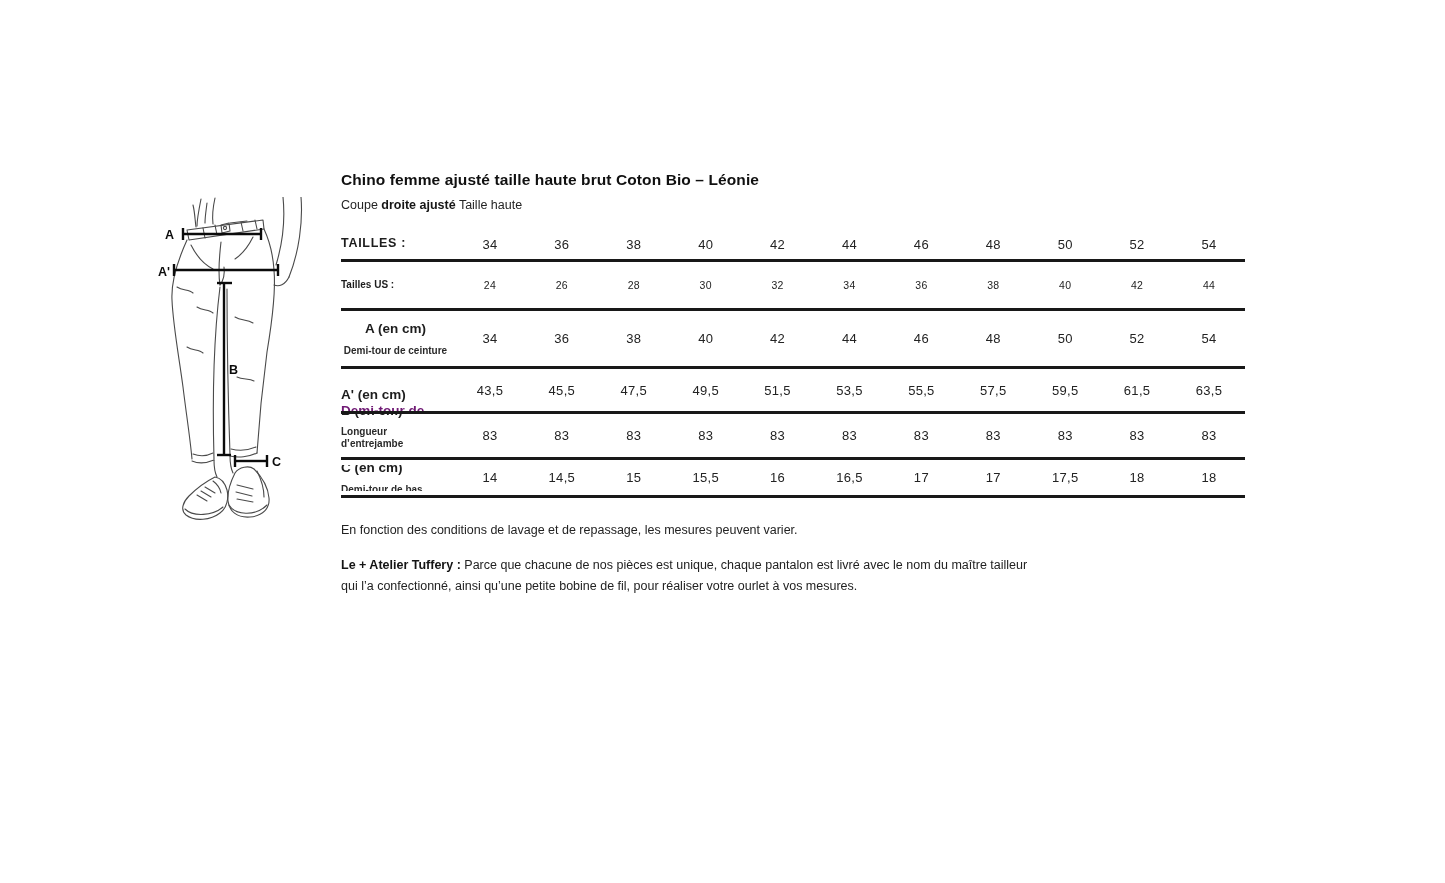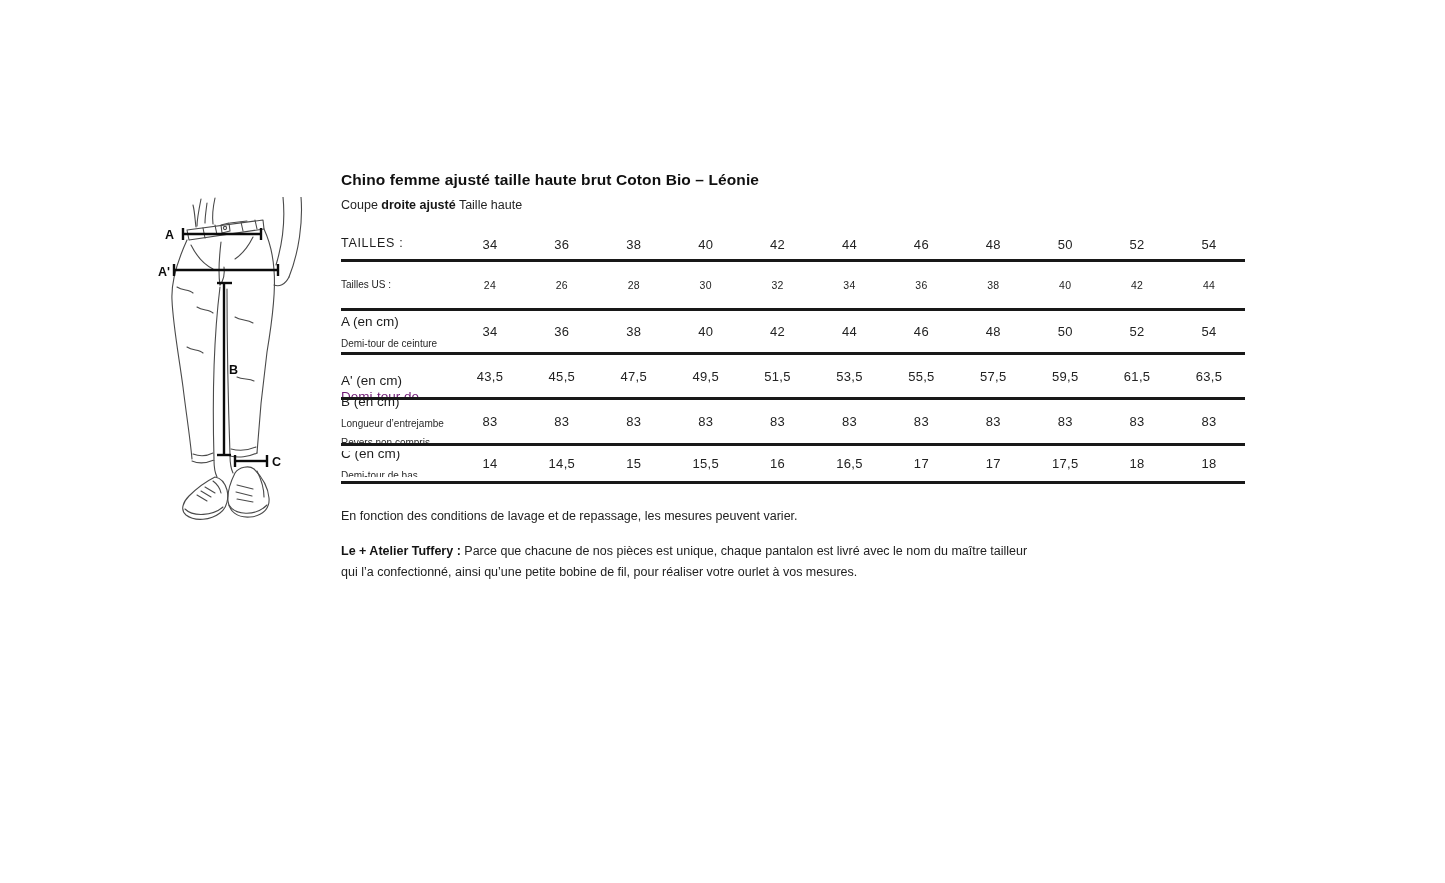--- a/index.html
+++ b/index.html
@@ -40,21 +40,21 @@
   .subtitle strong { font-weight: 700; color: #161616; }
 
   
   table.size-table {
     margin-top: 16px;
     width: 904px;
     border-collapse: collapse;
     table-layout: fixed;
   }
   table.size-table tr { border-bottom: 3px solid #181818; }
-  table.size-table th { padding: 0; text-align: left; font-weight: 400; vertical-align: middle; }
+  table.size-table th { padding: 0; text-align: left; font-weight: 700; vertical-align: middle; }
   table.size-table td {
     padding: 0; text-align: center; vertical-align: middle;
     font-size: 13px; letter-spacing: 0.3px; color: #232323;
   }
   .labelwrap {
     display: flex; flex-direction: column; justify-content: center;
     overflow: hidden; padding-right: 4px;
   }
   .lbl-main { font-size: 13.5px; line-height: 15.5px; color: #1d1d1d; }
   .lbl-sub  { font-size: 10px; line-height: 11.5px; color: #2a2a2a; margin-top: 8px; }
@@ -62,21 +62,21 @@
   tr.row-tailles { height: 30px; }
   tr.row-tailles .labelwrap { height: 30px; }
   tr.row-tailles .lbl-main { font-size: 12.5px; letter-spacing: 0.7px; }
   tr.row-tailles td { font-size: 13px; }
 
   tr.row-us { height: 42px; }
   tr.row-us .labelwrap { height: 46px; }
   tr.row-us .lbl-main { font-size: 10px; }
   tr.row-us td { font-size: 10.5px; }
 
-  tr.row-a { height: 41px; }      tr.row-a .labelwrap { height: 41px; }
+  tr.row-a { height: 41px; }      tr.row-a .labelwrap { height: 55px; text-align: center; }
   tr.row-aprime { height: 42px; } tr.row-aprime .labelwrap { height: 42px; justify-content: flex-start; padding-top: 18px; }
   tr.row-aprime .lbl-sub { font-size: 13.5px; line-height: 15.5px; margin-top: 0; color: #701a75; }
   tr.row-b { height: 43px; }      tr.row-b .labelwrap { height: 43px; }
   tr.row-c { height: 38px; }      tr.row-c .labelwrap { height: 26px; }
 
   
   .note-care { margin: 25px 0 0 0; font-size: 12.5px; line-height: 15px; color: #222; }
   .note-atelier { margin: 17px 0 0 0; width: 690px; font-size: 12.5px; line-height: 21px; color: #222; }
   .note-atelier strong { font-weight: 700; color: #141414; }
 </style>

